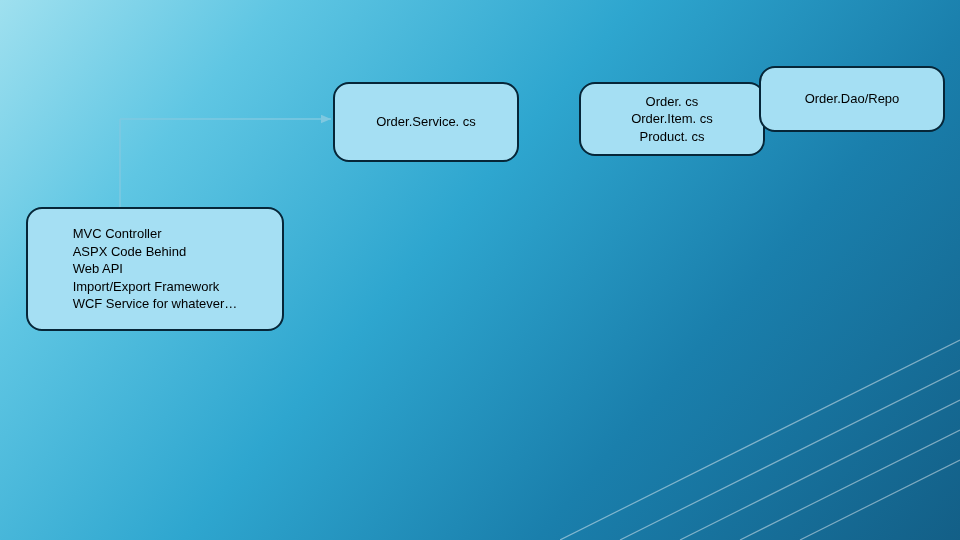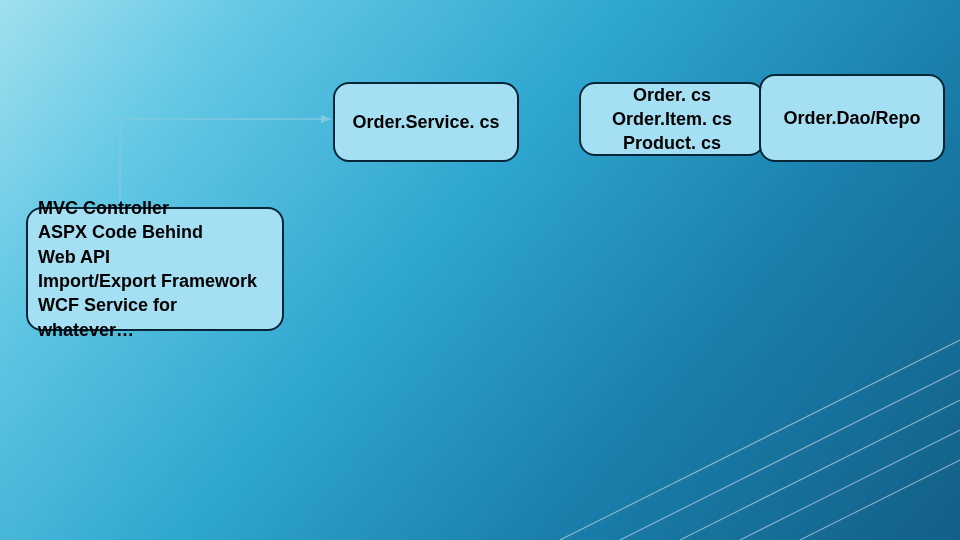--- a/index.html
+++ b/index.html
@@ -12,32 +12,31 @@
   }
   .box {
     position: absolute;
     background: #a5dff3;
     border: 2px solid #062638;
     border-radius: 16px;
     display: flex;
     align-items: center;
     justify-content: center;
     text-align: center;
-    font-size: 18px;
+    font-size: 13px;
     line-height: 1.35;
     padding: 24px 10px;
-    font-weight: bold;
   }
   .box-left-align {
-    justify-content: flex-start;
+    justify-content: center;
     text-align: left;
   }
   #box-service  { left: 333px; top: 82px;  width: 186px; height: 80px; }
   #box-domain   { left: 579px; top: 82px;  width: 186px; height: 74px; }
-  #box-repo     { left: 759px; top: 74px;  width: 186px; height: 88px; }
+  #box-repo     { left: 759px; top: 66px;  width: 186px; height: 66px; }
   #box-clients  { left: 26px;  top: 207px; width: 258px; height: 124px; }
   .multi-line { white-space: pre-line; }
   svg.connector {
     position: absolute;
     left: 0; top: 0;
     width: 960px; height: 540px;
     pointer-events: none;
   }
   svg.connector line {
     stroke: #7fc8e0;

